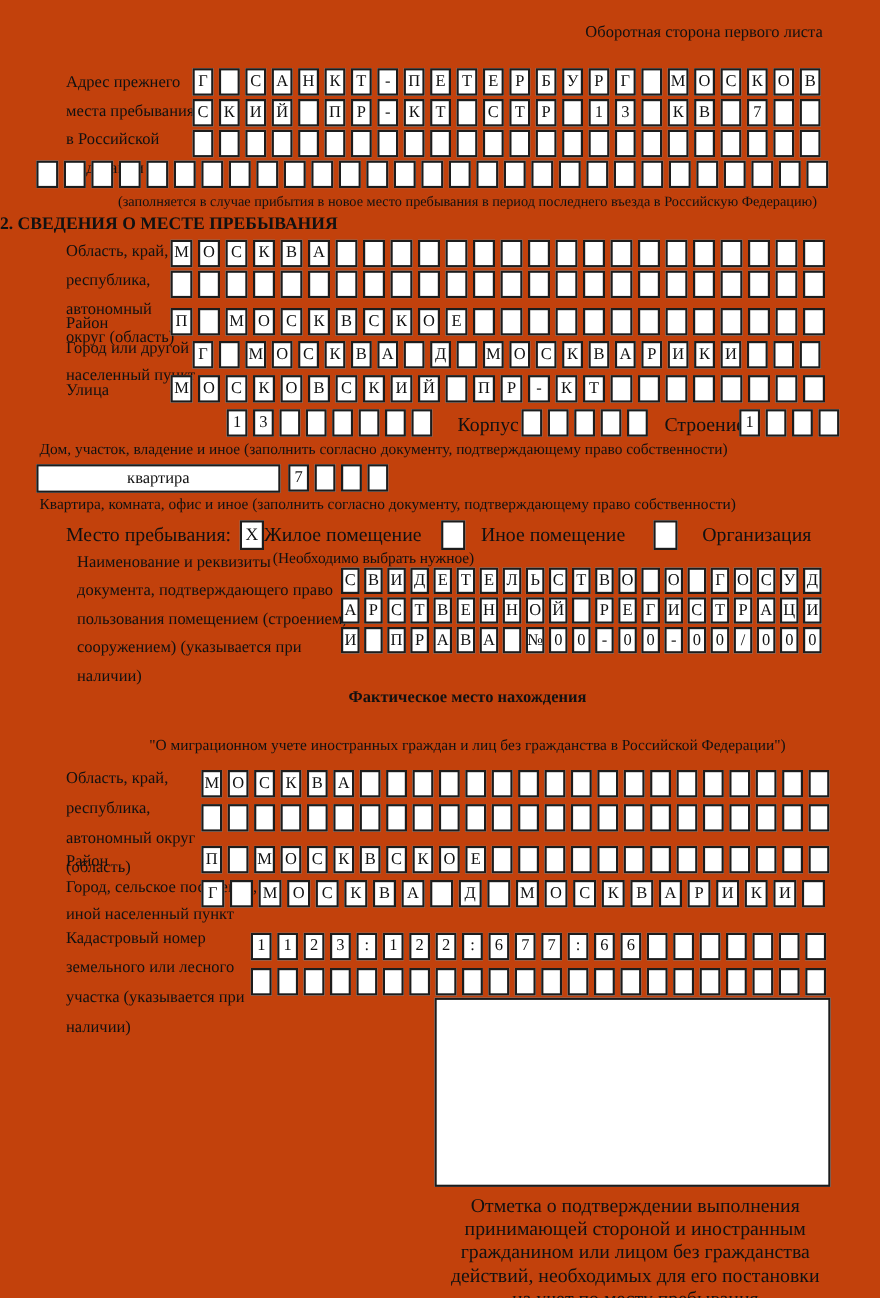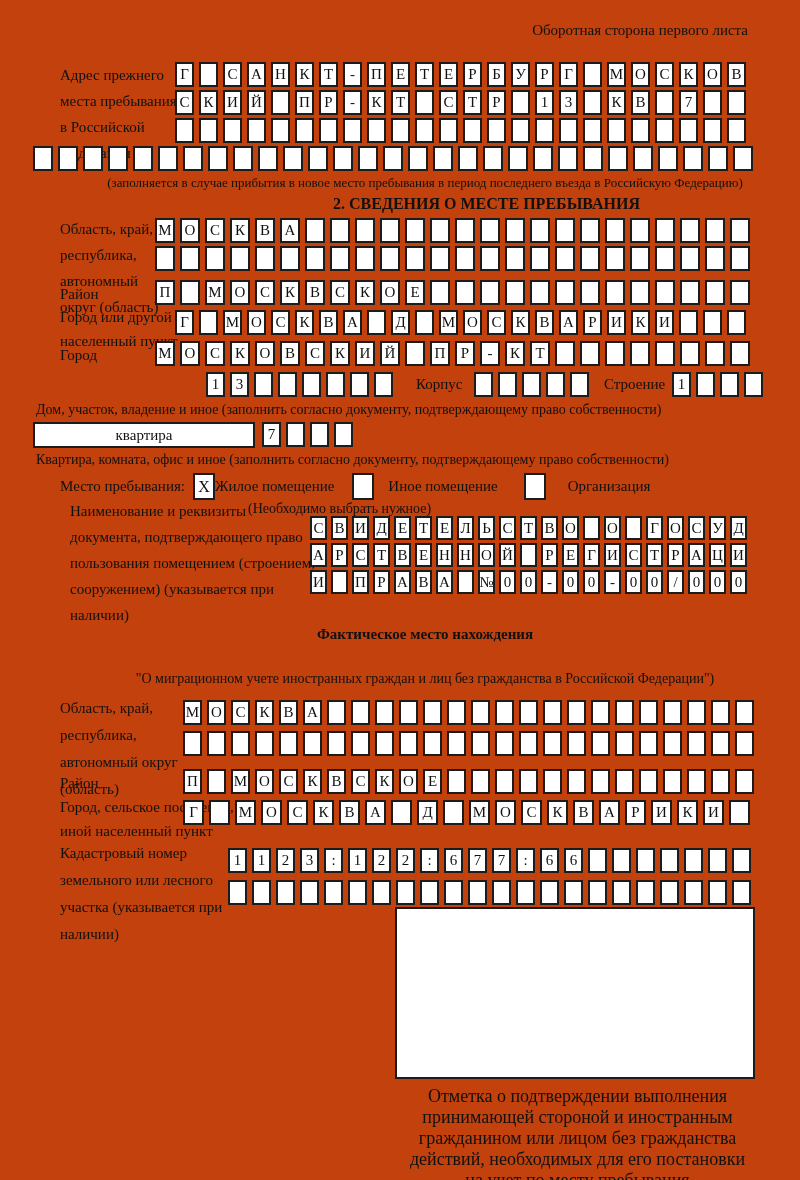--- a/index.html
+++ b/index.html
@@ -5,36 +5,36 @@
   html,body{margin:0;padding:0;background:#ffffff;}
   .page{
     position:relative;width:800px;height:1180px;background:#c2410c;
     font-family:"Liberation Serif","DejaVu Serif",serif;color:#111;overflow:hidden;
   }
   .abs{position:absolute;}
   .header-note{font-size:15px;}
   .lbl{font-size:15px;line-height:26px;}
   .small-note{font-size:13px;}
   .mid-note{font-size:14px;}
-  .sec-title{font-size:16px;font-weight:bold;text-align:right;width:640px;}
+  .sec-title{font-size:16px;font-weight:bold;text-align:left;width:640px;}
   .center{text-align:center;width:800px;padding-left:25px;}
   .boxrow{display:flex;}
   .cell{
     box-sizing:border-box;flex:0 0 auto;width:19px;height:25px;margin-right:5px;
     border:2px solid #1c1c1c;display:flex;align-items:center;justify-content:center;
     font-size:15px;background:#fff;
   }
   .boxrow.md .cell{width:20px;margin-right:5px;}
   .boxrow.sm .cell{width:17px;margin-right:4px;height:24px;}
   .boxrow.w  .cell{width:21px;margin-right:5px;}
   .widebox{
     box-sizing:border-box;border:2px solid #1c1c1c;height:26px;
     display:flex;align-items:center;justify-content:center;font-size:15px;background:#fff;
   }
-  .inlinelbl{font-size:15px;}
+  .inlinelbl{font-size:18px;}
   .checkbox{
     box-sizing:border-box;width:22px;height:27px;border:2px solid #1c1c1c;
     display:flex;align-items:center;justify-content:center;font-size:16px;background:#fff;
   }
   .stayrow{display:flex;align-items:center;}
   .stamp-box{box-sizing:border-box;border:2px solid #1c1c1c;background:#fff;}
   .stamp-caption{font-size:18px;line-height:21px;text-align:center;}
 </style>
 </head>
 <body>
@@ -260,21 +260,21 @@
       <div class="cell">А</div>
       <div class="cell">Р</div>
       <div class="cell">И</div>
       <div class="cell">К</div>
       <div class="cell">И</div>
       <div class="cell"></div>
       <div class="cell"></div>
       <div class="cell"></div>
     </div>
 
-  <div class="abs lbl" style="left:60px;top:342px;">Город</div>
+  <div class="abs lbl" style="left:60px;top:342px;">Улица</div>
   <div class="abs boxrow md" style="left:155px;top:341px;">
       <div class="cell">М</div>
       <div class="cell">О</div>
       <div class="cell">С</div>
       <div class="cell">К</div>
       <div class="cell">О</div>
       <div class="cell">В</div>
       <div class="cell">С</div>
       <div class="cell">К</div>
       <div class="cell">И</div>

